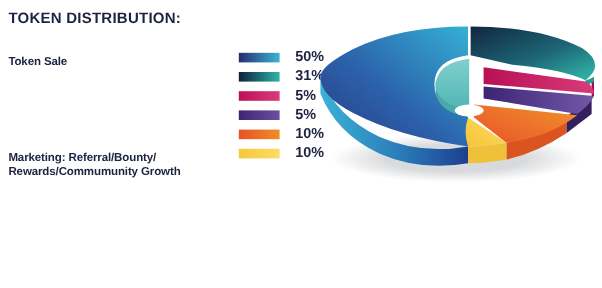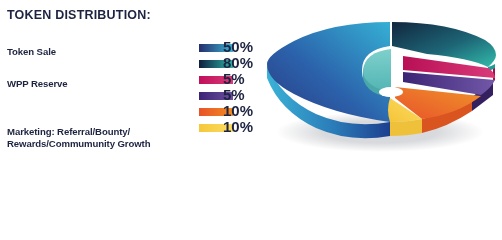--- a/index.html
+++ b/index.html
@@ -61,23 +61,23 @@
   }
   .legend-swatch {
     position: absolute;
     left: 192px;
     top: 3px;
     width: 34px;
     height: 8px;
   }
   .legend-pct {
     position: absolute;
-    left: 216px;
+    left: 239px;
     top: 0px;
-    font-size: 15px;
+    font-size: 12px;
     font-weight: bold;
     color: #1d2340;
     line-height: 12px;
   }
 
   
   #donut-chart {
     position: absolute;
     left: 262px;
     top: 8px;
@@ -96,25 +96,24 @@
   <div id="legend">
 
     <div class="legend-row">
       <span class="legend-label">Token Sale</span>
       <span class="legend-swatch" style="background:linear-gradient(90deg,#252e6e,#3cb4d4);"></span>
       <span class="legend-pct">50%</span>
     </div>
 
     <div class="legend-row">
       <span class="legend-swatch" style="background:linear-gradient(90deg,#0e1f3d,#2eb5a8);"></span>
-      <span class="legend-pct">80%</span>
-    </div>
-
-    <div class="legend-row">
-      <span class="legend-label">WPP Reserve</span>
+      <span class="legend-pct">31%</span>
+    </div>
+
+    <div class="legend-row">
       <span class="legend-swatch" style="background:linear-gradient(90deg,#c0105a,#d93b79);"></span>
       <span class="legend-pct">5%</span>
     </div>
 
     <div class="legend-row">
       <span class="legend-swatch" style="background:linear-gradient(90deg,#3c2475,#6d50a0);"></span>
       <span class="legend-pct">5%</span>
     </div>
 
     <div class="legend-row">

